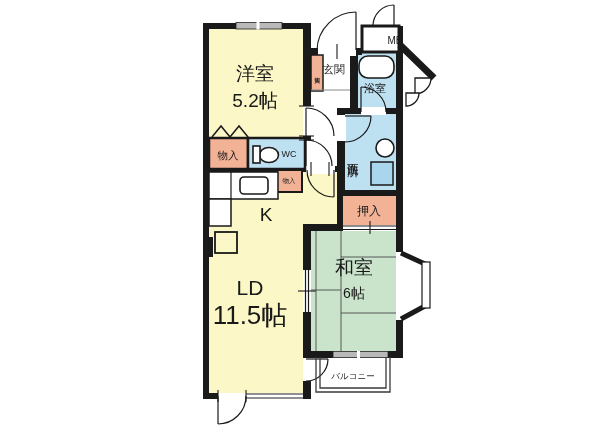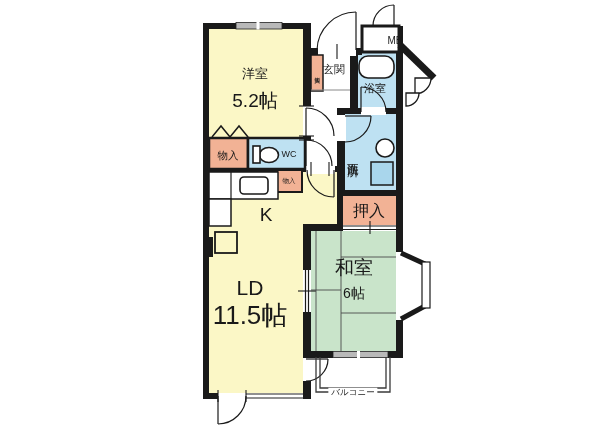--- a/index.html
+++ b/index.html
@@ -187,30 +187,30 @@
       <line class="tatami" x1="311" y1="290" x2="341" y2="290"></line>
       <line class="tatami" x1="316" y1="231" x2="316" y2="351"></line>
     </g>
 
     <g>
       <path class="balc" d="M316,357 V392 H390 V357"></path>
       <path class="balc" d="M320,357 V388 H386 V357"></path>
     </g>
   </svg>
 
-  <div class="lbl" style="left:255px;top:73px;font-size:13px;">洋室</div>
+  <div class="lbl" style="left:255px;top:73px;font-size:19px;">洋室</div>
   <div class="lbl" style="left:255px;top:100px;font-size:19px;">5.2帖</div>
   <div class="lbl" style="left:334px;top:69px;font-size:11px;">玄関</div>
   <div class="lbl vert" style="left:317px;top:73px;font-size:5.5px;letter-spacing:0;">履物入</div>
   <div class="lbl" style="left:395px;top:41px;font-size:10px;">MB</div>
   <div class="lbl" style="left:375px;top:88px;font-size:11px;text-align:right;">浴室</div>
   <div class="lbl vert" style="left:352px;top:156px;font-size:11.5px;">洗面所</div>
   <div class="lbl" style="left:289px;top:154px;font-size:9px;">WC</div>
   <div class="lbl" style="left:228px;top:155px;font-size:10.5px;">物入</div>
   <div class="lbl" style="left:289px;top:181px;font-size:6.5px;">物入</div>
   <div class="lbl" style="left:266px;top:214px;font-size:19px;">K</div>
   <div class="lbl" style="left:250px;top:287px;font-size:21px;">LD</div>
   <div class="lbl" style="left:250px;top:315px;font-size:26px;">11.5帖</div>
-  <div class="lbl" style="left:369px;top:211px;font-size:16px;text-align:center;">押入</div>
+  <div class="lbl" style="left:369px;top:211px;font-size:12px;text-align:center;">押入</div>
   <div class="lbl" style="left:354px;top:267px;font-size:19px;">和室</div>
   <div class="lbl" style="left:354px;top:293px;font-size:14px;">6帖</div>
-  <div class="lbl balc-lbl" style="left:353px;top:376px;font-size:8.5px;margin-top:16px;">バルコニー</div>
+  <div class="lbl balc-lbl" style="left:353px;top:376px;font-size:8.5px;">バルコニー</div>
 </div>
 
 </body></html>

